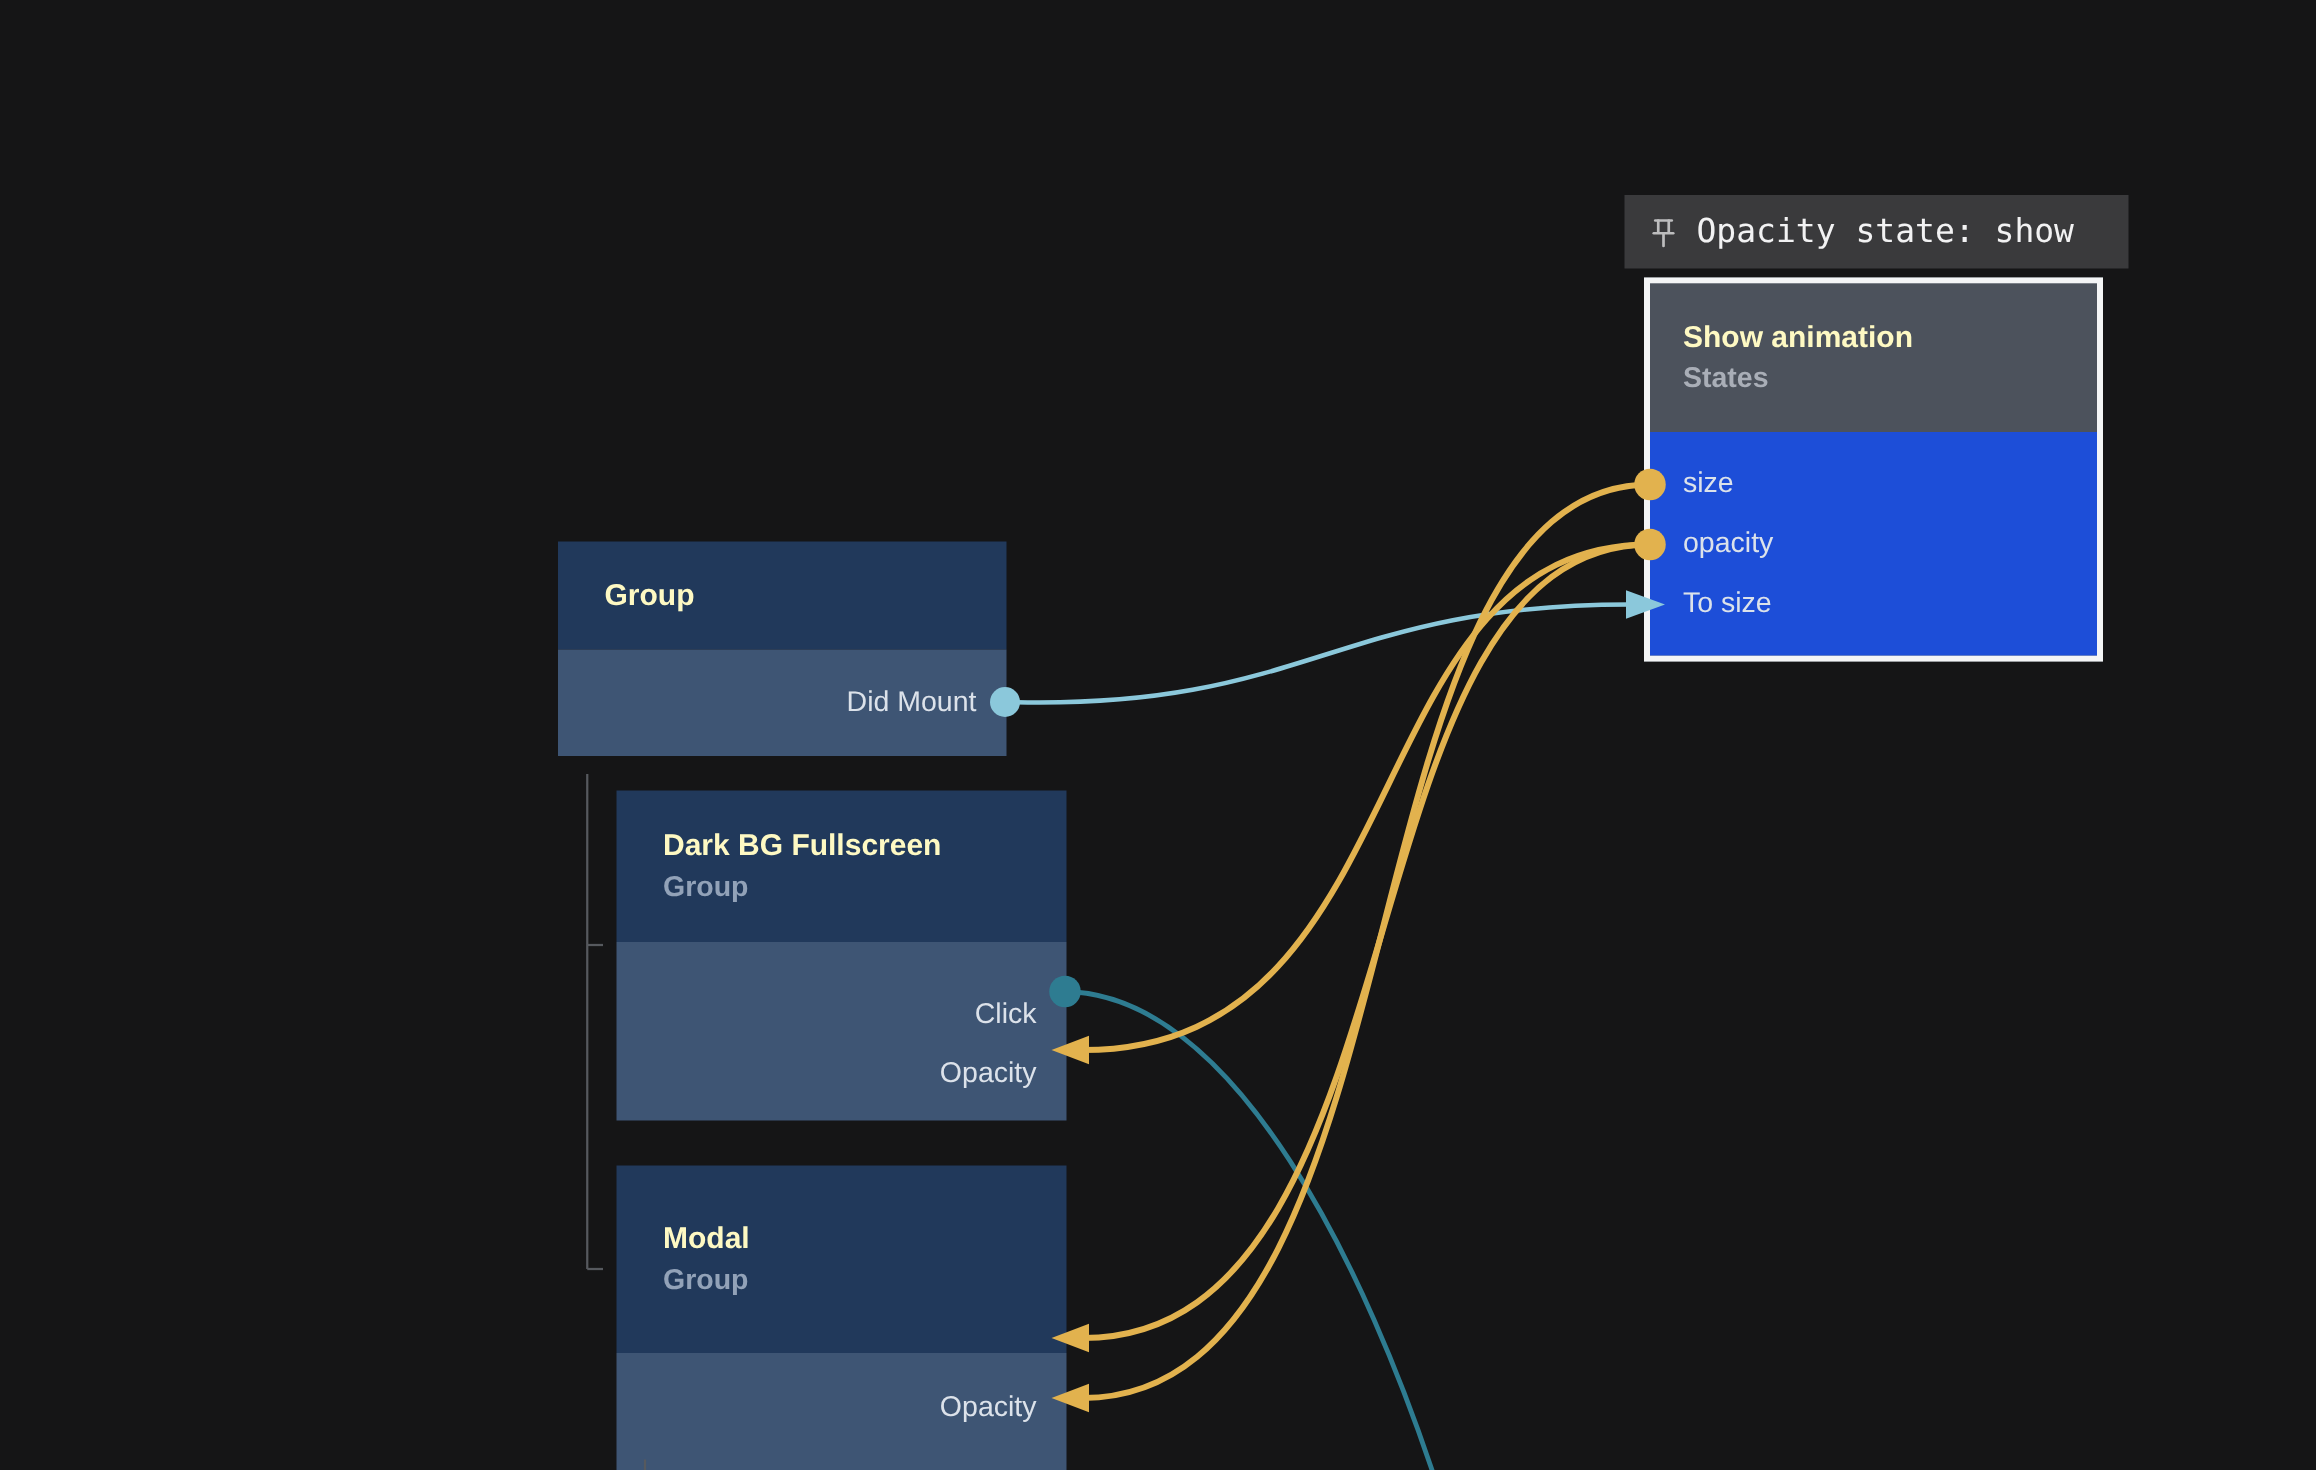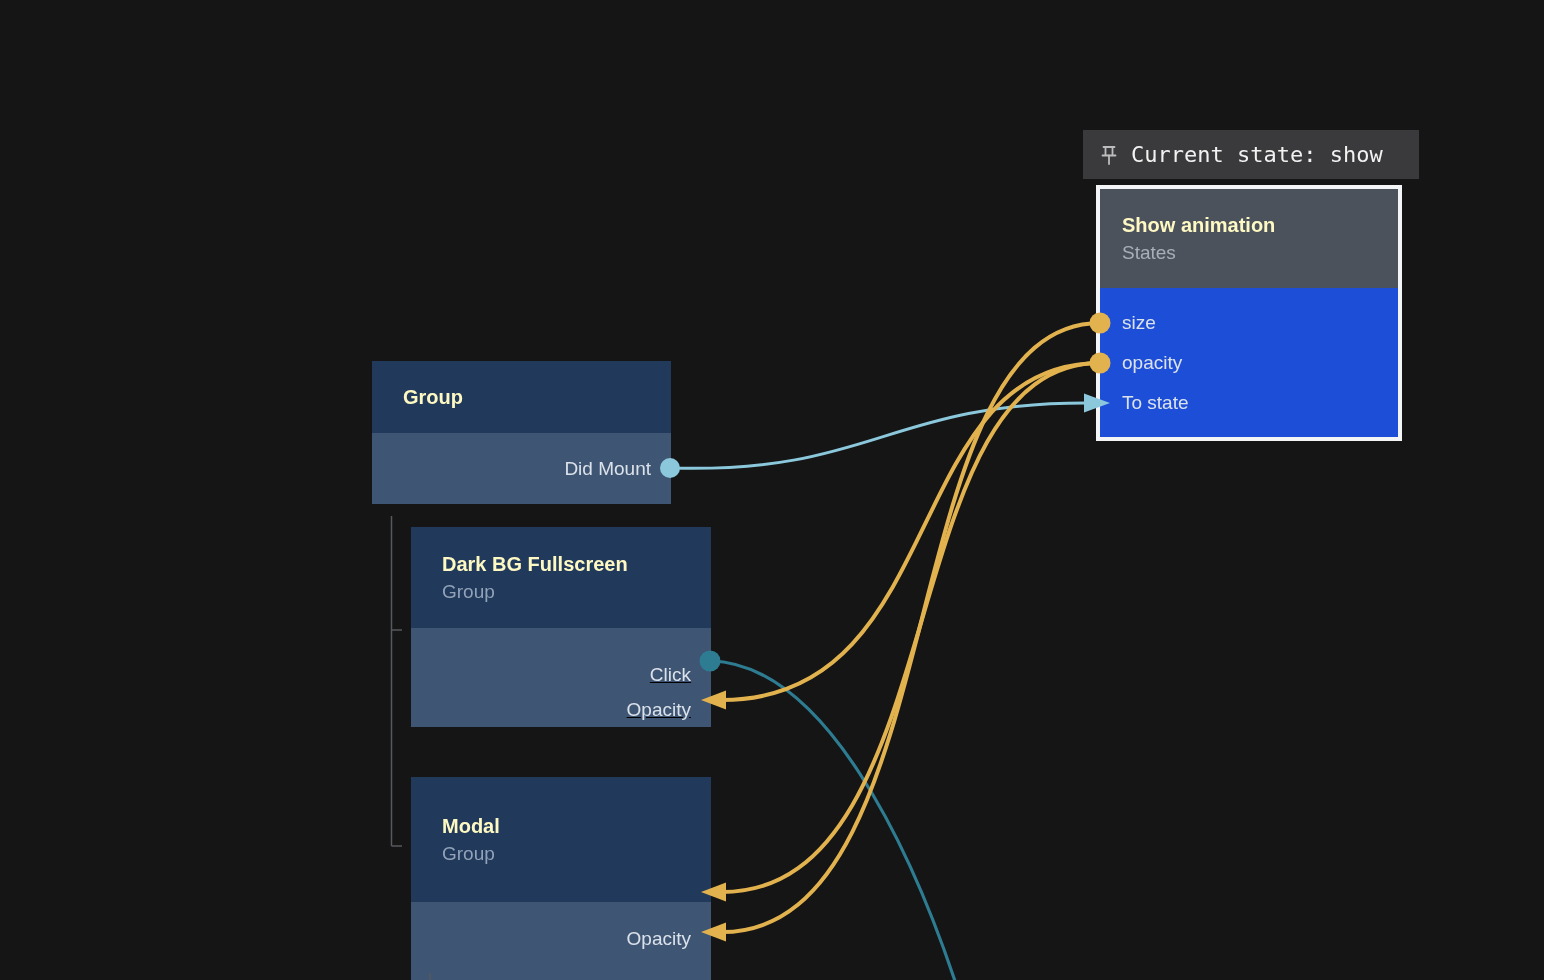--- a/index.html
+++ b/index.html
@@ -6,21 +6,21 @@
   .canvas{
     position:relative;width:1544px;height:980px;overflow:hidden;
     background:#151516;
     font-family:"Liberation Sans",sans-serif;
     -webkit-font-smoothing:antialiased;
   }
   
   .node{position:absolute;}
   .node .hdr{display:flex;flex-direction:column;justify-content:center;padding-left:22px;}
   .node .ttl{font-size:20px;font-weight:700;color:#fef9c3;line-height:28px;}
-  .node .sub{font-size:19px;font-weight:400;line-height:27px;}
+  .node .sub{font-size:19px;font-weight:700;line-height:27px;}
   .node .body{display:flex;flex-direction:column;}
   .prow{display:flex;align-items:center;font-size:19px;color:#DCE2EA;}
   .prow.right{justify-content:flex-end;padding-right:20px;}
   .prow.left{justify-content:flex-start;padding-left:22px;}
 
   .blue .hdr{background:#21395B;padding-left:31px;}
   .blue .body{background:#3E5574;}
   .blue .sub{color:#92A2B8;}
 
   #node-show{border:4px solid #F4F5F6;background:#6A707B;}
@@ -29,21 +29,21 @@
   #node-show .sub{color:#A9AEB7;}
   #node-show .prow{height:40px;}
 
   #node-group{left:372px;top:361px;width:299px;}
   #node-group .hdr{height:72px;}
   #node-group .body{height:71px;}
   #node-group .prow{height:71px;}
 
   #node-darkbg{left:411px;top:527px;width:300px;}
   #node-darkbg .hdr{height:101px;}
-  #node-darkbg .body{height:99px;padding-top:29px;box-sizing:border-box;text-decoration:underline;}
+  #node-darkbg .body{height:119px;padding-top:29px;box-sizing:border-box;}
   #node-darkbg .prow{height:39px;}
 
   #node-modal{left:411px;top:757px;width:300px;}
   #node-modal .hdr{height:125px;margin-top:20px;}
   #node-modal .body{height:113px;padding-top:17px;box-sizing:border-box;}
   #node-modal .prow{height:39px;}
 
   #node-show{left:1096px;top:185px;width:298px;}
 
   
@@ -67,37 +67,37 @@
   <div class="pin-chip">
     <svg width="18" height="24" viewBox="0 0 18 24">
       <g stroke="#BDBDBE" stroke-width="1.8" fill="none" stroke-linecap="round">
         <path d="M3.5 4 H14.5"></path>
         <path d="M5.5 4 V12"></path>
         <path d="M12.5 4 V12"></path>
         <path d="M2.5 12.5 H15.5"></path>
         <path d="M9 12.5 V21"></path>
       </g>
     </svg>
-    <span class="txt">Current state: show</span>
+    <span class="txt">Opacity state: show</span>
   </div>
 
   <div class="node" id="node-show">
     <div class="hdr">
       <div class="ttl">Show animation</div>
       <div class="sub">States</div>
     </div>
     <div class="body">
       <div class="prow left">
         <span>size</span>
       </div>
       <div class="prow left">
         <span>opacity</span>
       </div>
       <div class="prow left">
-        <span>To state</span>
+        <span>To size</span>
       </div>
     </div>
   </div>
 
   <div class="node blue" id="node-group">
     <div class="hdr">
       <div class="ttl">Group</div>
     </div>
     <div class="body">
       <div class="prow right">

